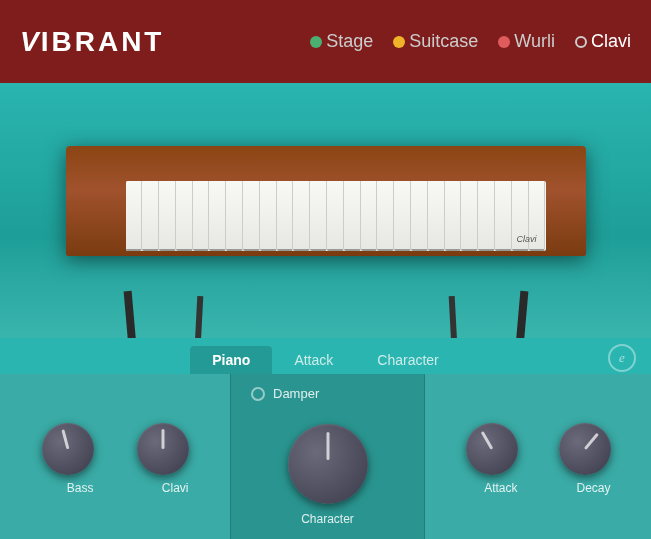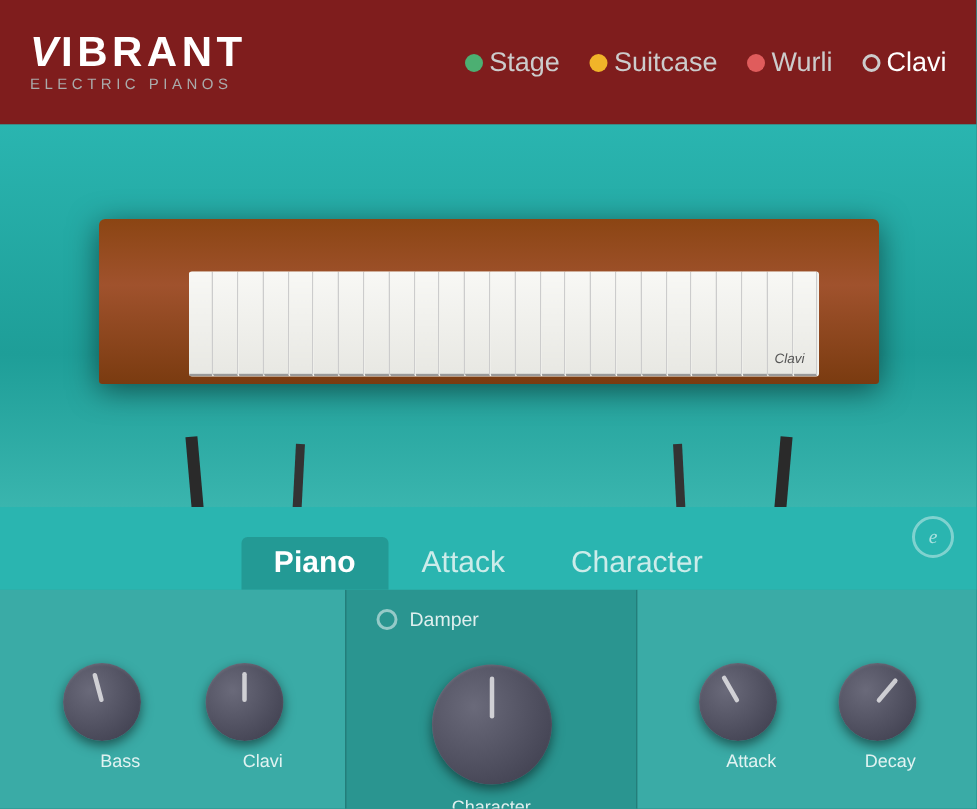--- a/index.html
+++ b/index.html
@@ -161,26 +161,25 @@
       display: flex;
       justify-content: center;
       align-items: center;
       gap: 0;
       position: relative;
       background: #2ab5b0;
       padding-top: 8px;
     }
     .nav-tab {
       padding: 6px 22px;
-      font-size: 20px;
+      font-size: 14px;
       color: #ccecea;
       cursor: pointer;
       border-radius: 4px 4px 0 0;
       position: relative;
-      margin-top: 12px;
     }
     .nav-tab.active {
       background: rgba(0,0,0,0.15);
       color: white;
       font-weight: 600;
     }
     .e-icon {
       position: absolute;
       right: 15px;
       top: 6px;
@@ -325,21 +324,20 @@
     }
   </style>
 </head>
 <body>
 
 <div class="header">
   <div class="logo-area">
     <div class="logo-title">
       <span style="font-style:italic;">V</span><span style="letter-spacing:3px;">IBRANT</span>
     </div>
-    <div class="logo-subtitle">ELECTRIC PIANOS</div>
   </div>
   <div class="preset-tabs">
     <div class="preset-tab">
       <div class="preset-dot dot-stage"></div>
       <span>Stage</span>
     </div>
     <div class="preset-tab">
       <div class="preset-dot dot-suitcase"></div>
       <span>Suitcase</span>
     </div>

